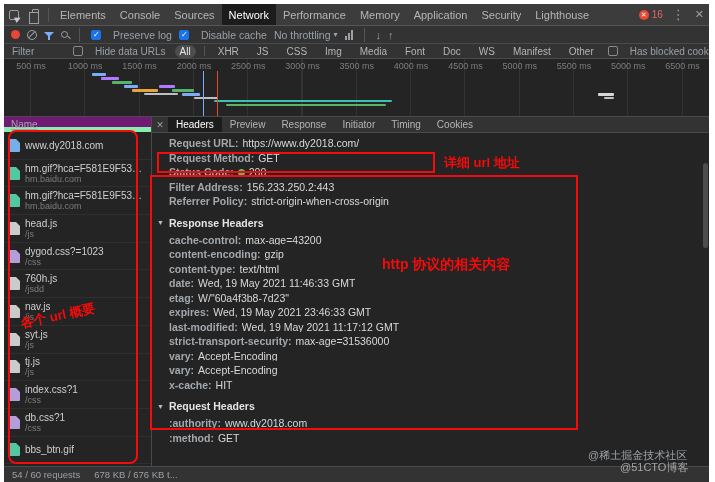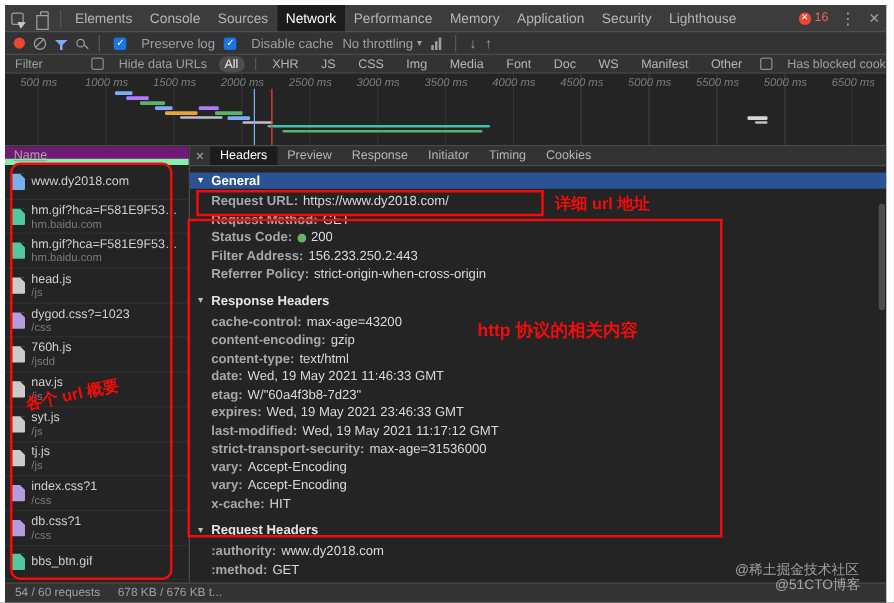--- a/index.html
+++ b/index.html
@@ -48,21 +48,21 @@
   .filterbar { height:15px; flex:0 0 15px; background:#333; border-bottom:1px solid #4a4a4a; display:flex; align-items:center; gap:9px; padding:0 8px; font-size:10px; }
   .filter-input { background:transparent; border:none; outline:none; color:#bdc1c6; font-size:10px; width:52px; font-family:"Liberation Sans",sans-serif; }
   .filter-input::placeholder { color:#9aa0a6; }
   .pillrow { display:flex; align-items:center; gap:8px; }
   .pill { color:#b5b5b5; cursor:pointer; padding:0 5px; border-radius:7px; line-height:13px; }
   .pill.active { background:#4d4d4d; color:#e8eaed; }
   .pill-div { width:1px; height:10px; background:#555; }
 
   
   .overview { height:58px; flex:0 0 58px; position:relative; background:#242424; border-bottom:1px solid #4a4a4a; overflow:hidden;
-    background-image:repeating-linear-gradient(90deg, rgba(255,255,255,0.07) 0 1px, transparent 1px 54.3px); background-position:26px 0;font-style:italic; }
+    background-image:repeating-linear-gradient(90deg, rgba(255,255,255,0.07) 0 1px, transparent 1px 54.3px); background-position:26px 0; }
   .ovtick { position:absolute; top:2px; transform:translateX(-50%); font-size:9px; color:#7d7d7d; white-space:nowrap; }
   .ovbar { position:absolute; border-radius:1px; }
   .ovmark { position:absolute; top:12px; bottom:0; width:1px; }
 
   
   .content { flex:1; display:flex; min-height:0; }
   .reqlist { width:148px; flex:0 0 148px; display:flex; flex-direction:column; border-right:1px solid #4a4a4a; background:#242424; overflow:hidden; }
   .reqlist-header { height:15px; flex:0 0 15px; line-height:15px; padding-left:7px; font-size:10px; color:#a5a5a5; background:#701a75; border-bottom:5px solid #86efac;text-decoration:underline; }
   .req-row { height:27.7px; flex:0 0 27.7px; display:flex; align-items:center; gap:5px; padding:0 5px; border-bottom:1px solid #2f2f2f; cursor:pointer; }
   .req-icon { width:11px; height:13px; border-radius:1px; flex:0 0 11px; position:relative; }
@@ -320,24 +320,20 @@
             <div class="dtab active">Headers</div>
             <div class="dtab">Preview</div>
             <div class="dtab">Response</div>
             <div class="dtab">Initiator</div>
             <div class="dtab">Timing</div>
             <div class="dtab">Cookies</div>
           </span>
       </div>
       <div class="detail-body" id="detail-body">
         <div class="dscroll"></div>
-      <div class="section-header general">
-            <span class="tri">▼</span>
-            <span>General</span>
-          </div>
           <div class="rows">
             <div class="hrow">
               <span class="hkey">Request URL:</span>
               <span class="hval">https://www.dy2018.com/</span>
             </div>
             <div class="hrow">
               <span class="hkey">Request Method:</span>
               <span class="hval">GET</span>
             </div>
             <div class="hrow">

